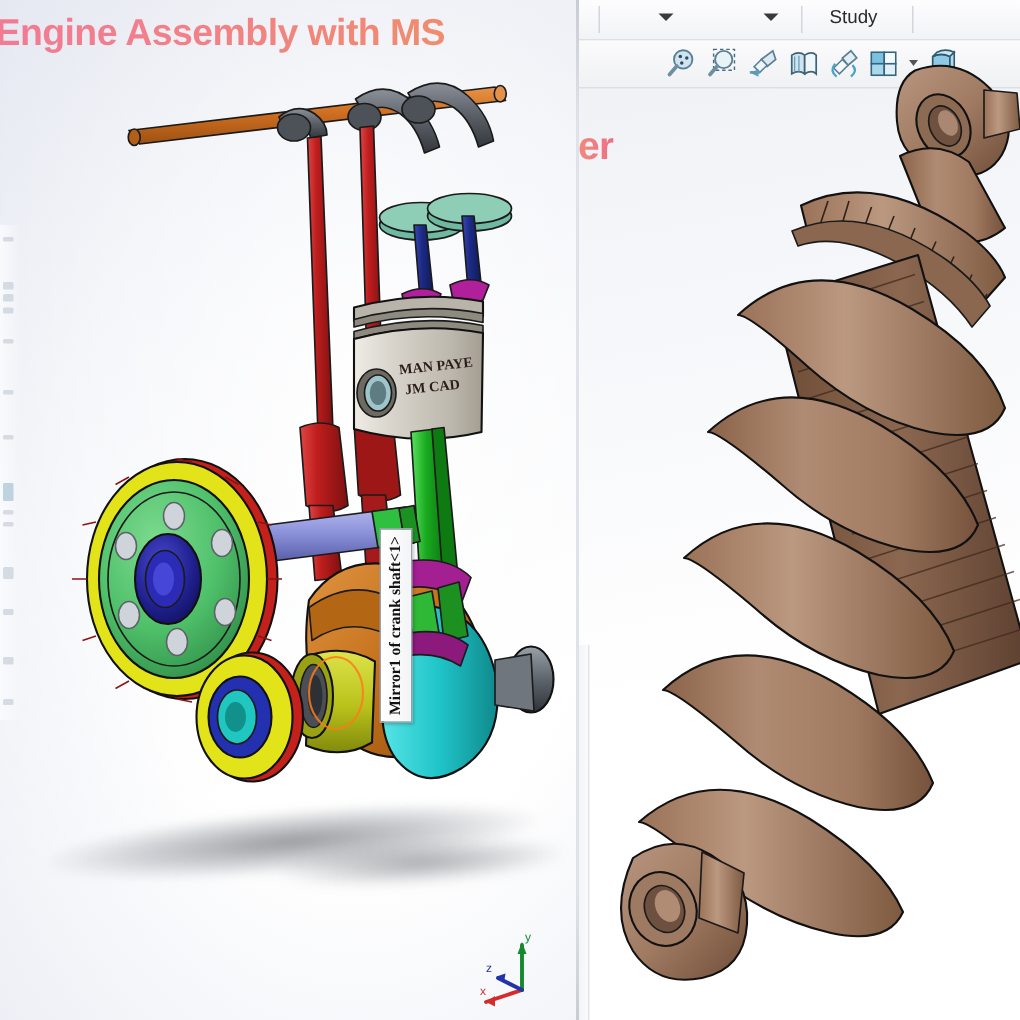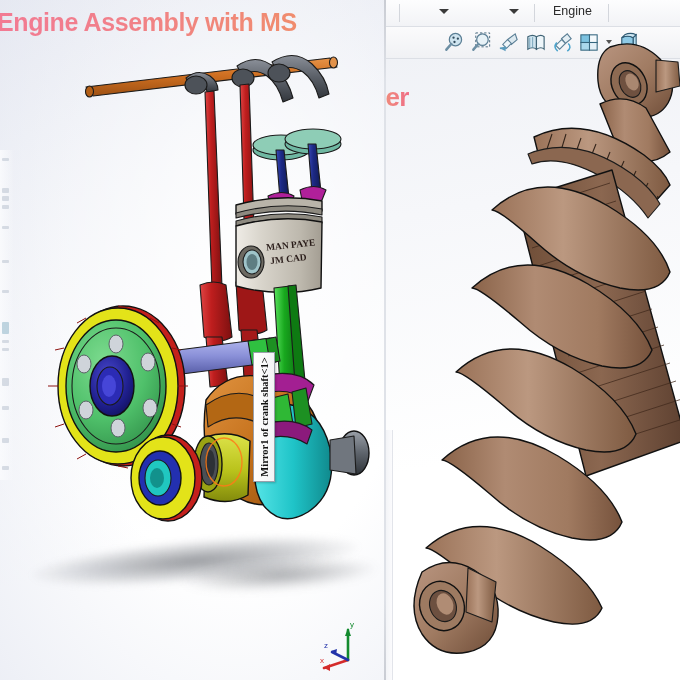--- a/index.html
+++ b/index.html
@@ -308,21 +308,21 @@
 
   <div class="divider"></div>
 
   <div class="right-panel">
 
     <div class="sw-menubar">
       <div class="sep" style="left:13px"></div>
       <div class="chev" style="left:53px"></div>
       <div class="chev" style="left:123px"></div>
       <div class="sep" style="left:148px"></div>
-      <div class="study-lbl" style="left:167px">Engine</div>
+      <div class="study-lbl" style="left:167px">Study</div>
       <div class="sep" style="left:222px"></div>
     </div>
 
     <div class="sw-toolbar">
       <div class="tool" style="left:57px">
         <svg viewBox="0 0 24 24" width="23" height="23">
           <circle cx="13" cy="9" r="6.4" fill="#cfe4ef" stroke="#5b7f95" stroke-width="1.3"></circle>
           <circle cx="11" cy="7" r="1.2" fill="#2f4a5c"></circle>
             <circle cx="15.5" cy="8" r="1.2" fill="#2f4a5c"></circle>
           <circle cx="12" cy="11.5" r="1.2" fill="#2f4a5c"></circle>

